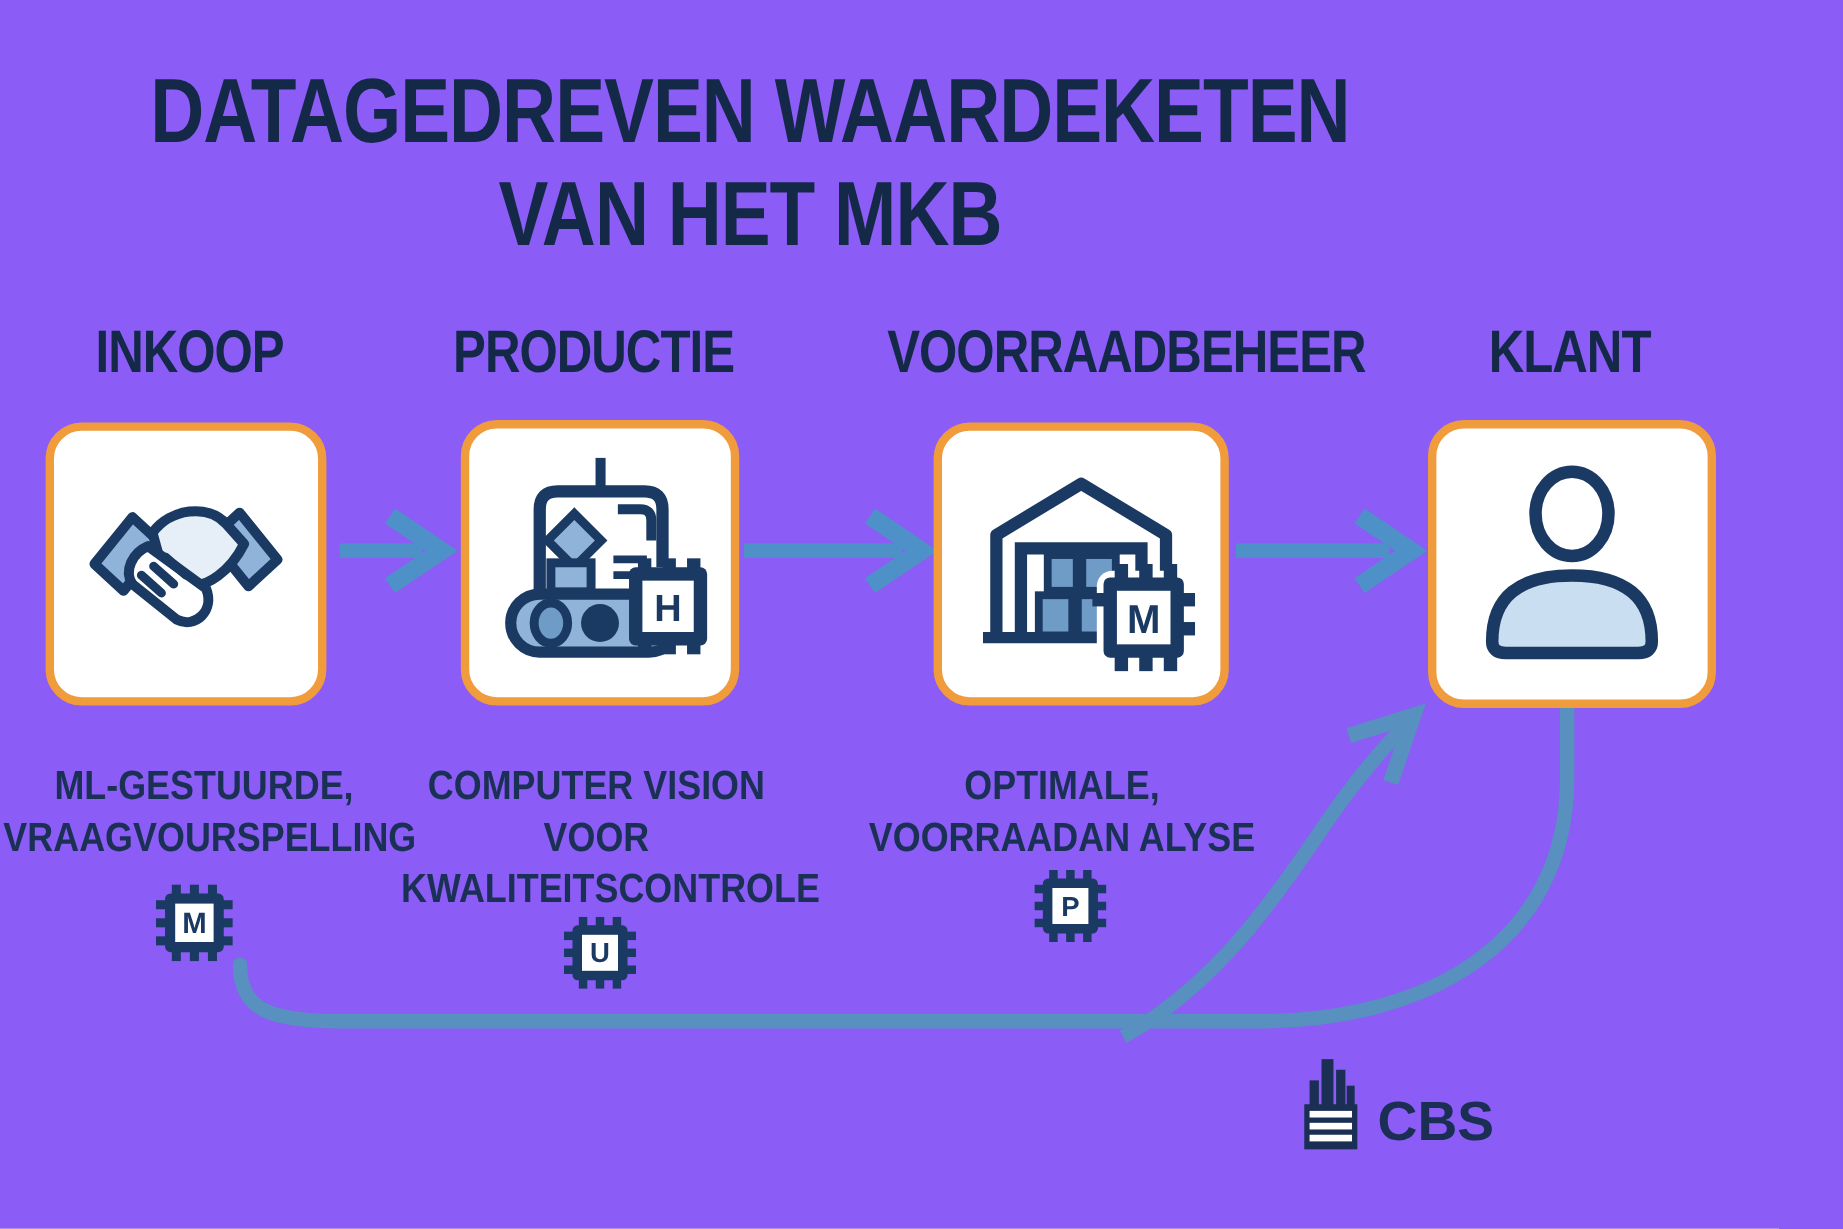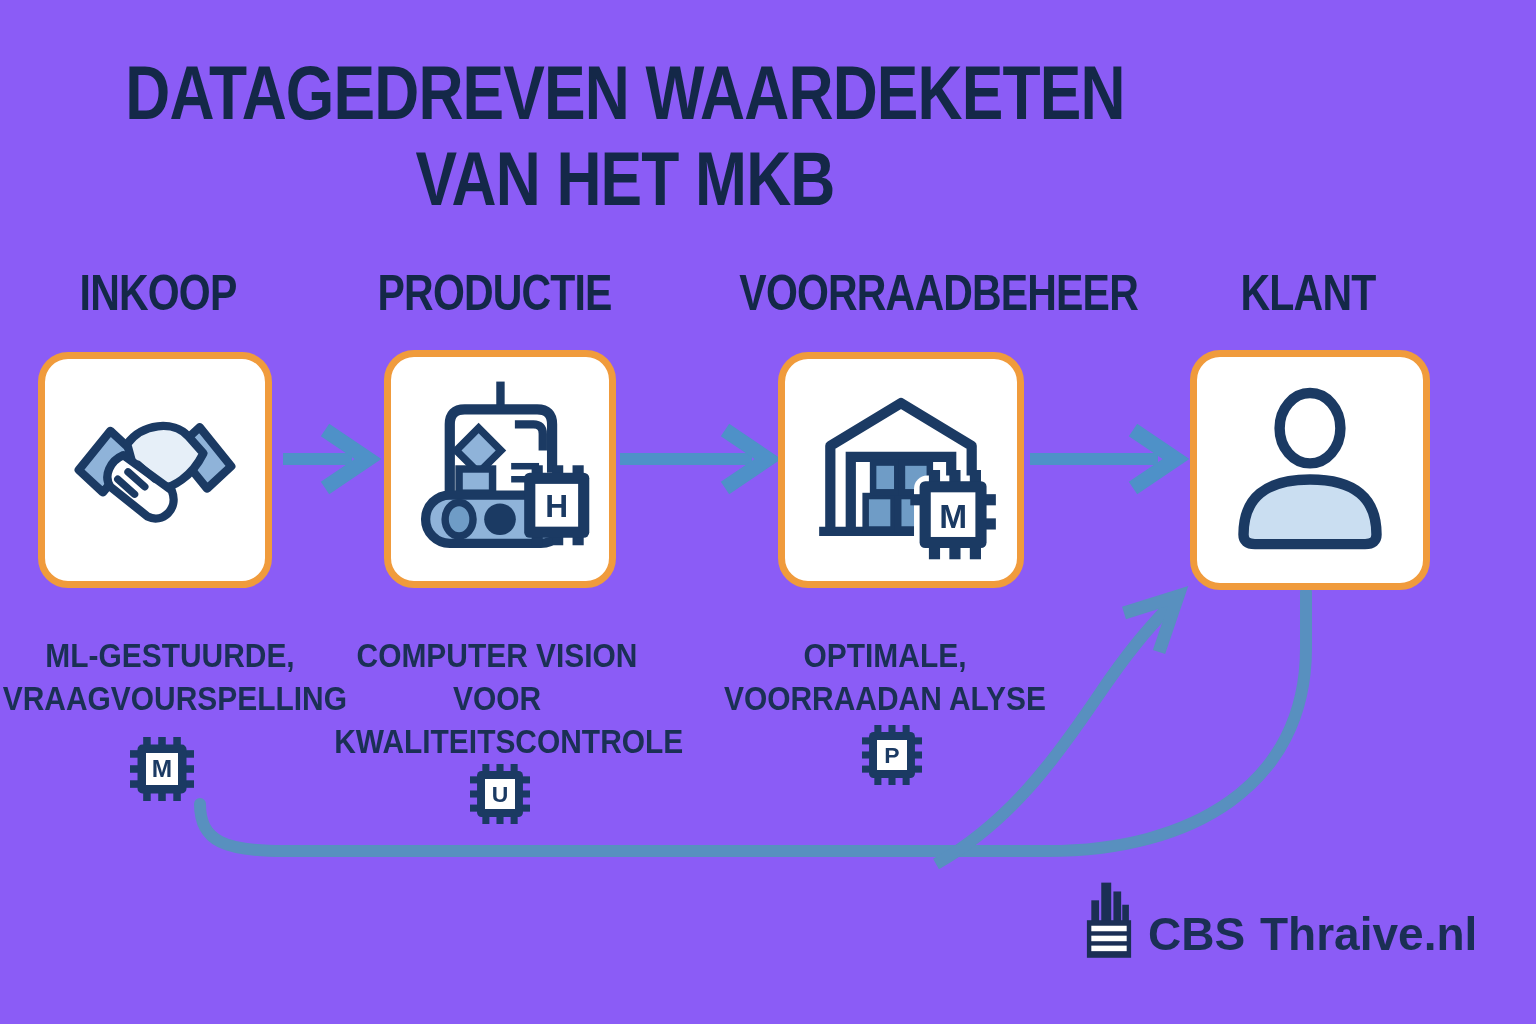--- a/index.html
+++ b/index.html
@@ -244,15 +244,14 @@
       <rect x="36" y="26" width="6" height="16"></rect>
       <rect x="4" y="40" width="40" height="34"></rect>
     </g>
     <g fill="#FFFFFF">
       <rect x="8" y="45" width="32" height="5"></rect>
       <rect x="8" y="54" width="32" height="5"></rect>
       <rect x="8" y="63" width="32" height="5"></rect>
     </g>
   </svg>
   <div class="brand" style="left:1148px;top:908px">CBS</div>
-  <div class="brand" style="left:1260px;top:908px">Thraive.nl</div>
 
 </div>
 
 </body></html>

